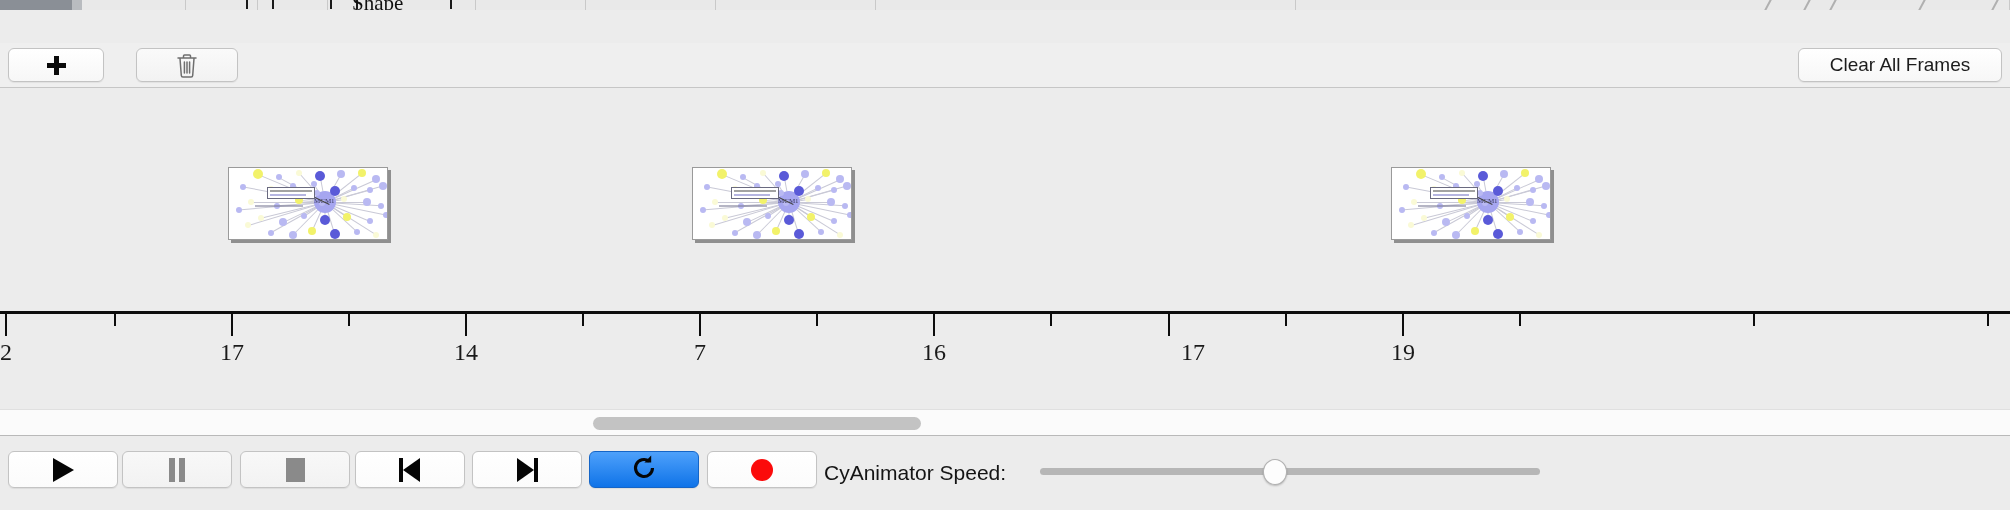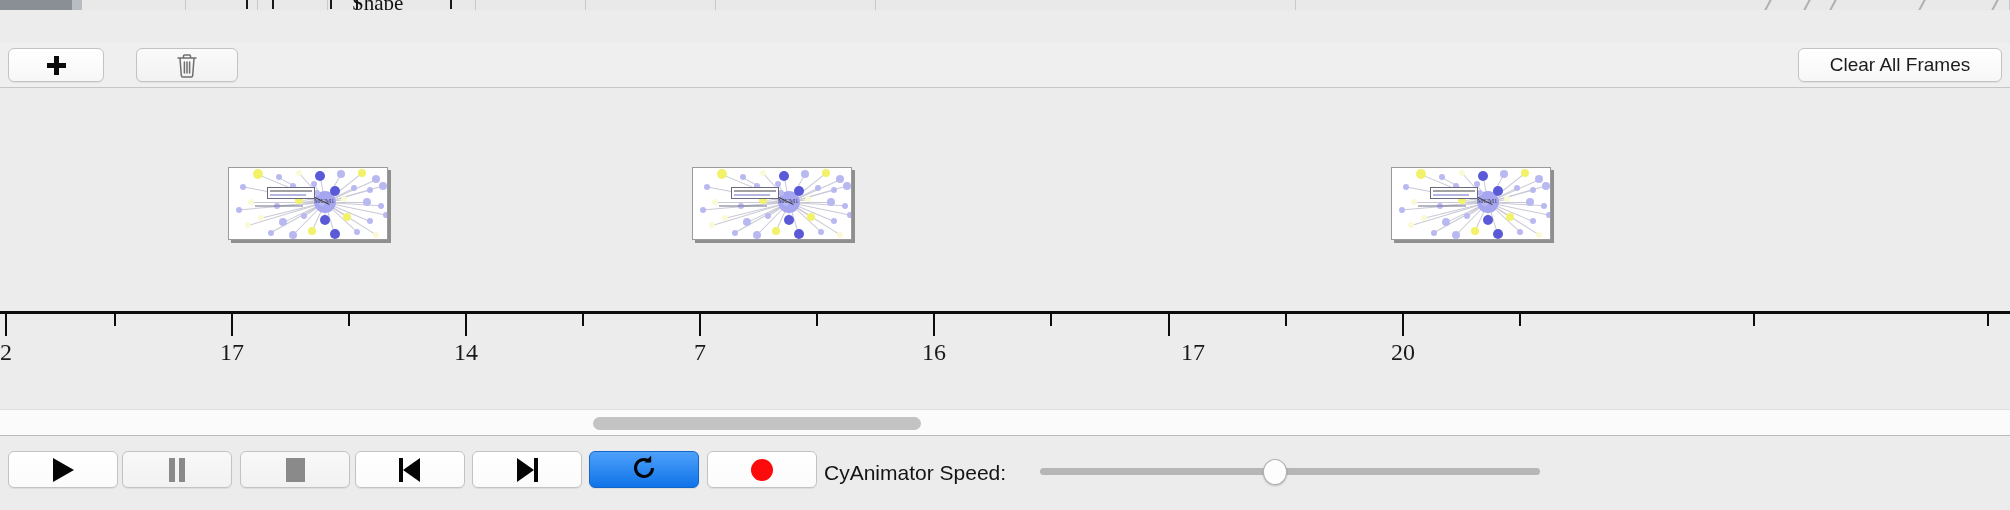--- a/index.html
+++ b/index.html
@@ -541,21 +541,21 @@
         <div class="tick minor" style="left: 1753px;"></div>
         <div class="tick minor" style="left: 1987px;"></div>
       </div>
     <div id="ticklabels-layer">
         <div class="tick-label" style="left: 6px;">2</div>
         <div class="tick-label" style="left: 232px;">17</div>
         <div class="tick-label" style="left: 466px;">14</div>
         <div class="tick-label" style="left: 700px;">7</div>
         <div class="tick-label" style="left: 934px;">16</div>
         <div class="tick-label" style="left: 1193px;">17</div>
-        <div class="tick-label" style="left: 1403px;">20</div>
+        <div class="tick-label" style="left: 1403px;">19</div>
       </div>
   </div>
 
   <div class="hscroll-track">
     <div class="hscroll-thumb" style="left: 592.95px; width: 327.63px;"></div>
   </div>
 
   <div class="controls">
     <div id="ctrl-layer">
         <div class="cbtn" style="left: 8px;">

